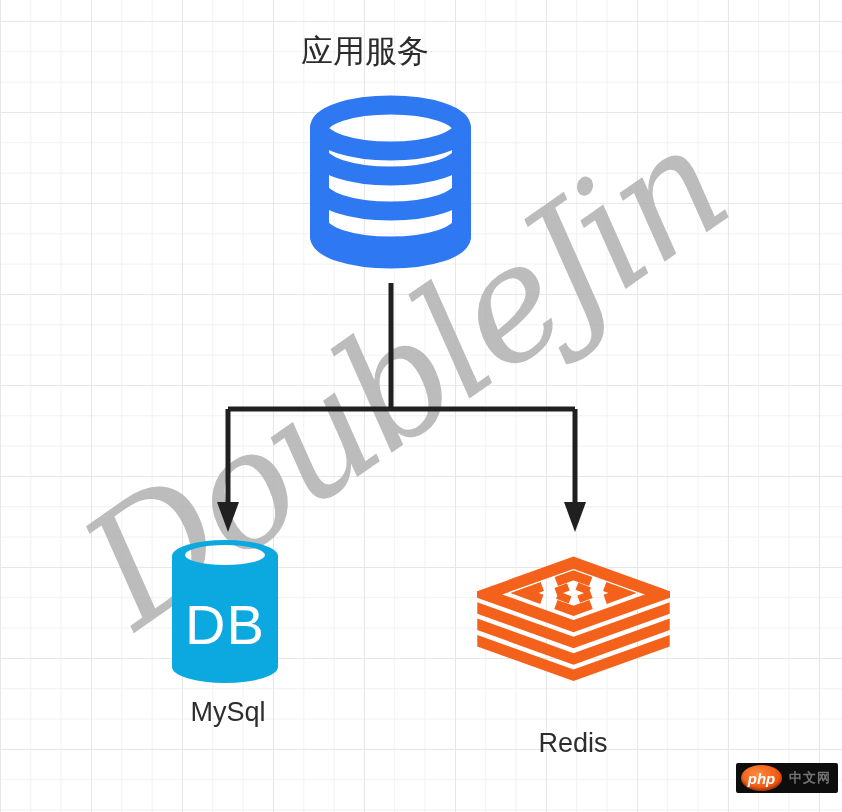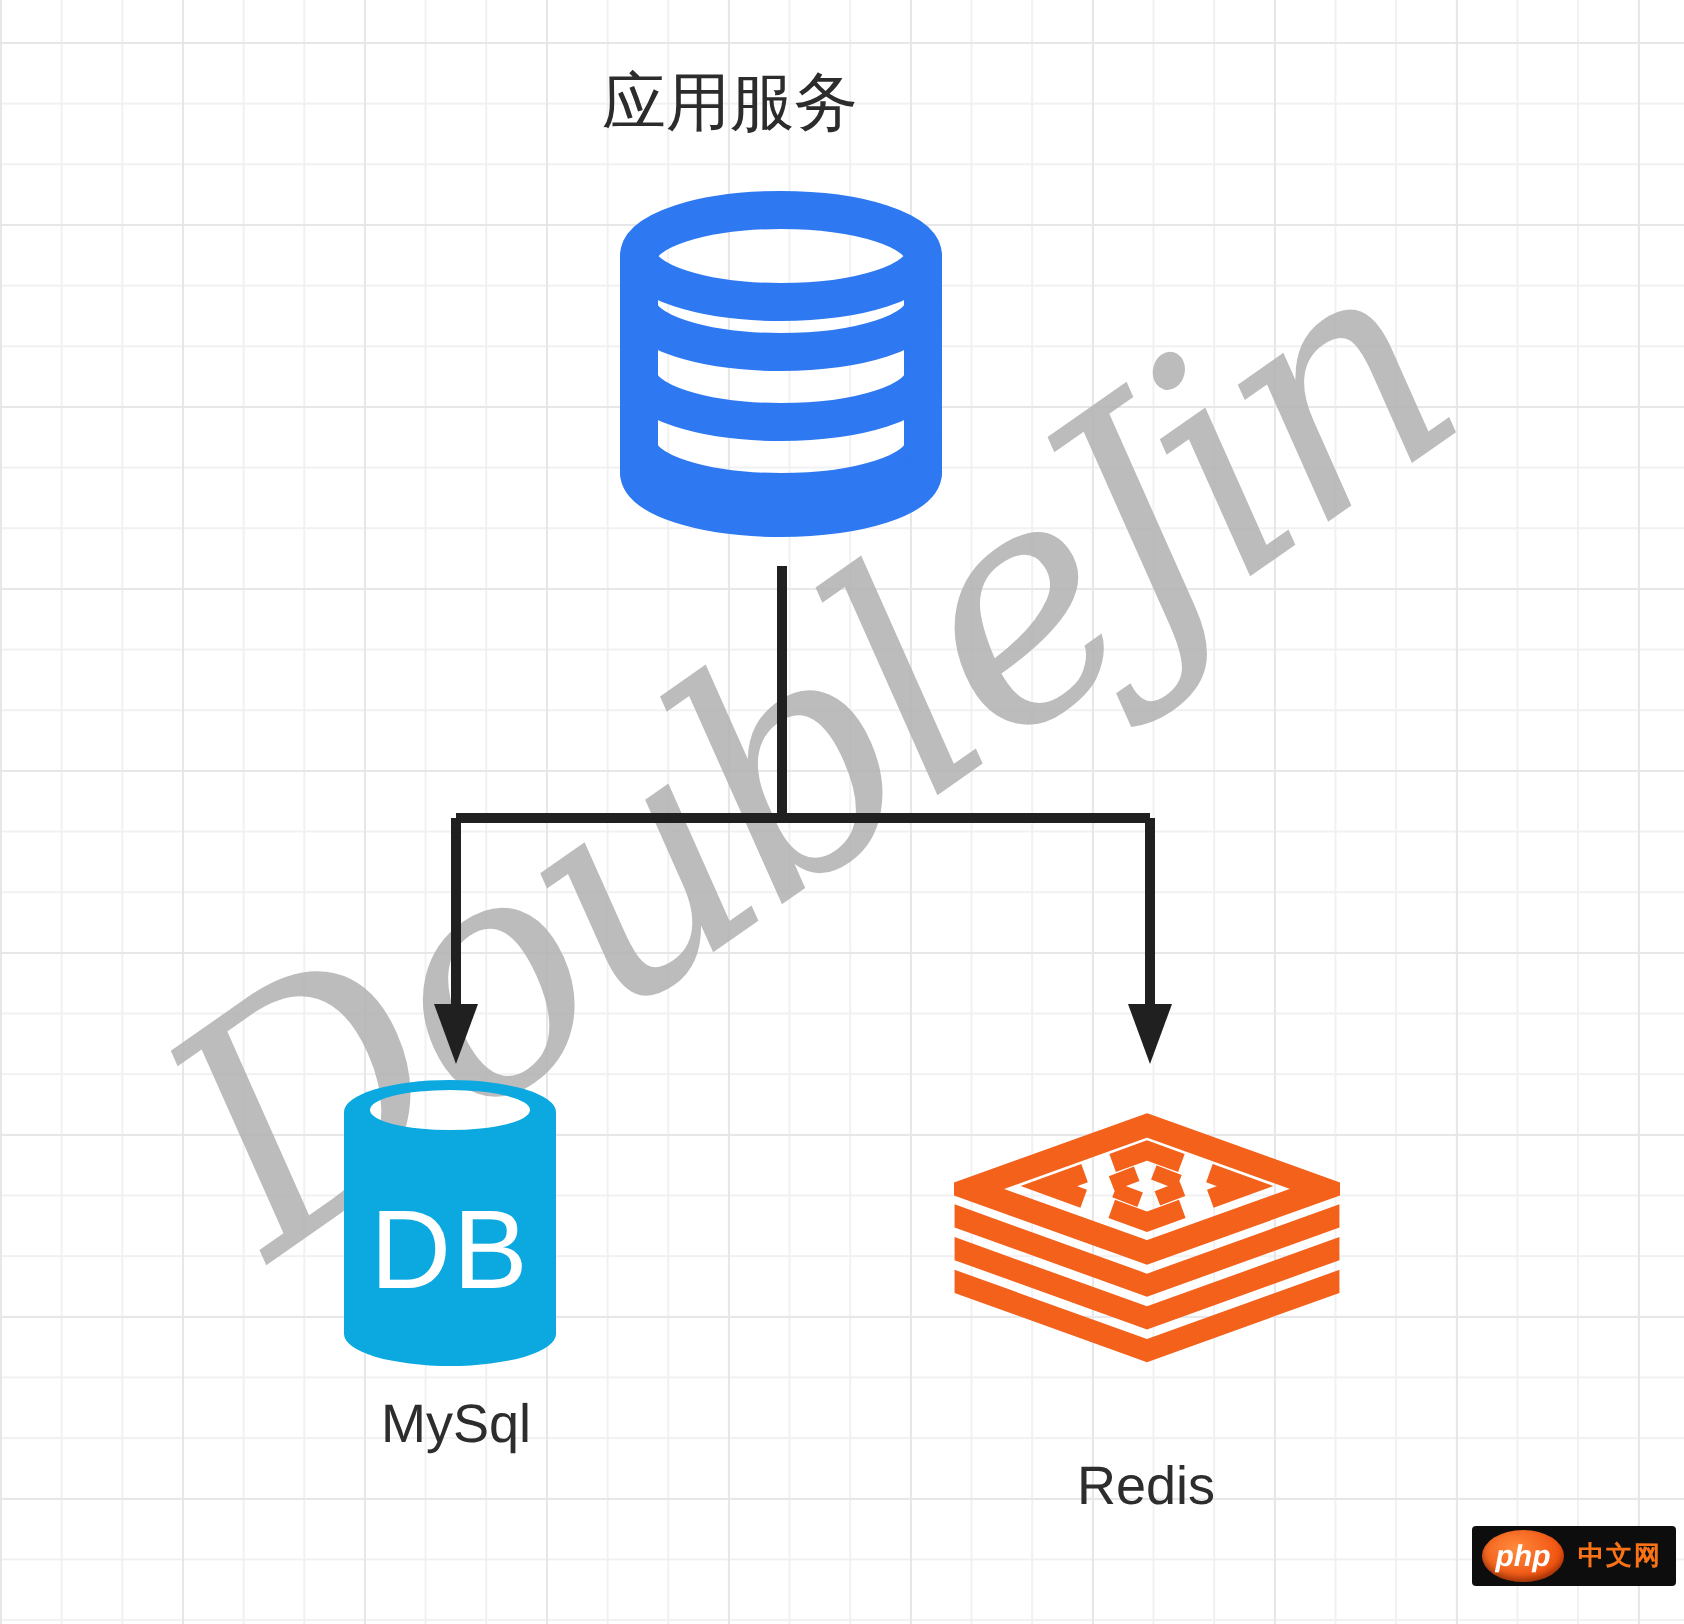--- a/index.html
+++ b/index.html
@@ -43,21 +43,21 @@
   .php-oval{
     width:41px;height:26px;margin-left:5px;border-radius:50%;
     background:radial-gradient(ellipse at 40% 35%, #ff8a3c 0%, #f0500e 70%, #d84408 100%);
     display:flex;align-items:center;justify-content:center;
     box-shadow:inset 0 -2px 3px rgba(0,0,0,.35);
   }
   .php-oval span{
     font:italic bold 15px "Liberation Sans",sans-serif;color:#ffffff;
   }
   .php-suffix{
-    font:bold 13px "Liberation Sans",sans-serif;color:#f97316;
+    font:bold 13px "Liberation Sans",sans-serif;color:#737373;
     margin-left:7px;letter-spacing:1px;white-space:nowrap;
   }
   svg{display:block;}
   .db-text{
     font-family:"Liberation Sans",sans-serif;font-size:56px;fill:#ffffff;letter-spacing:1px;
   }
 </style>
 </head>
 <body>
 

